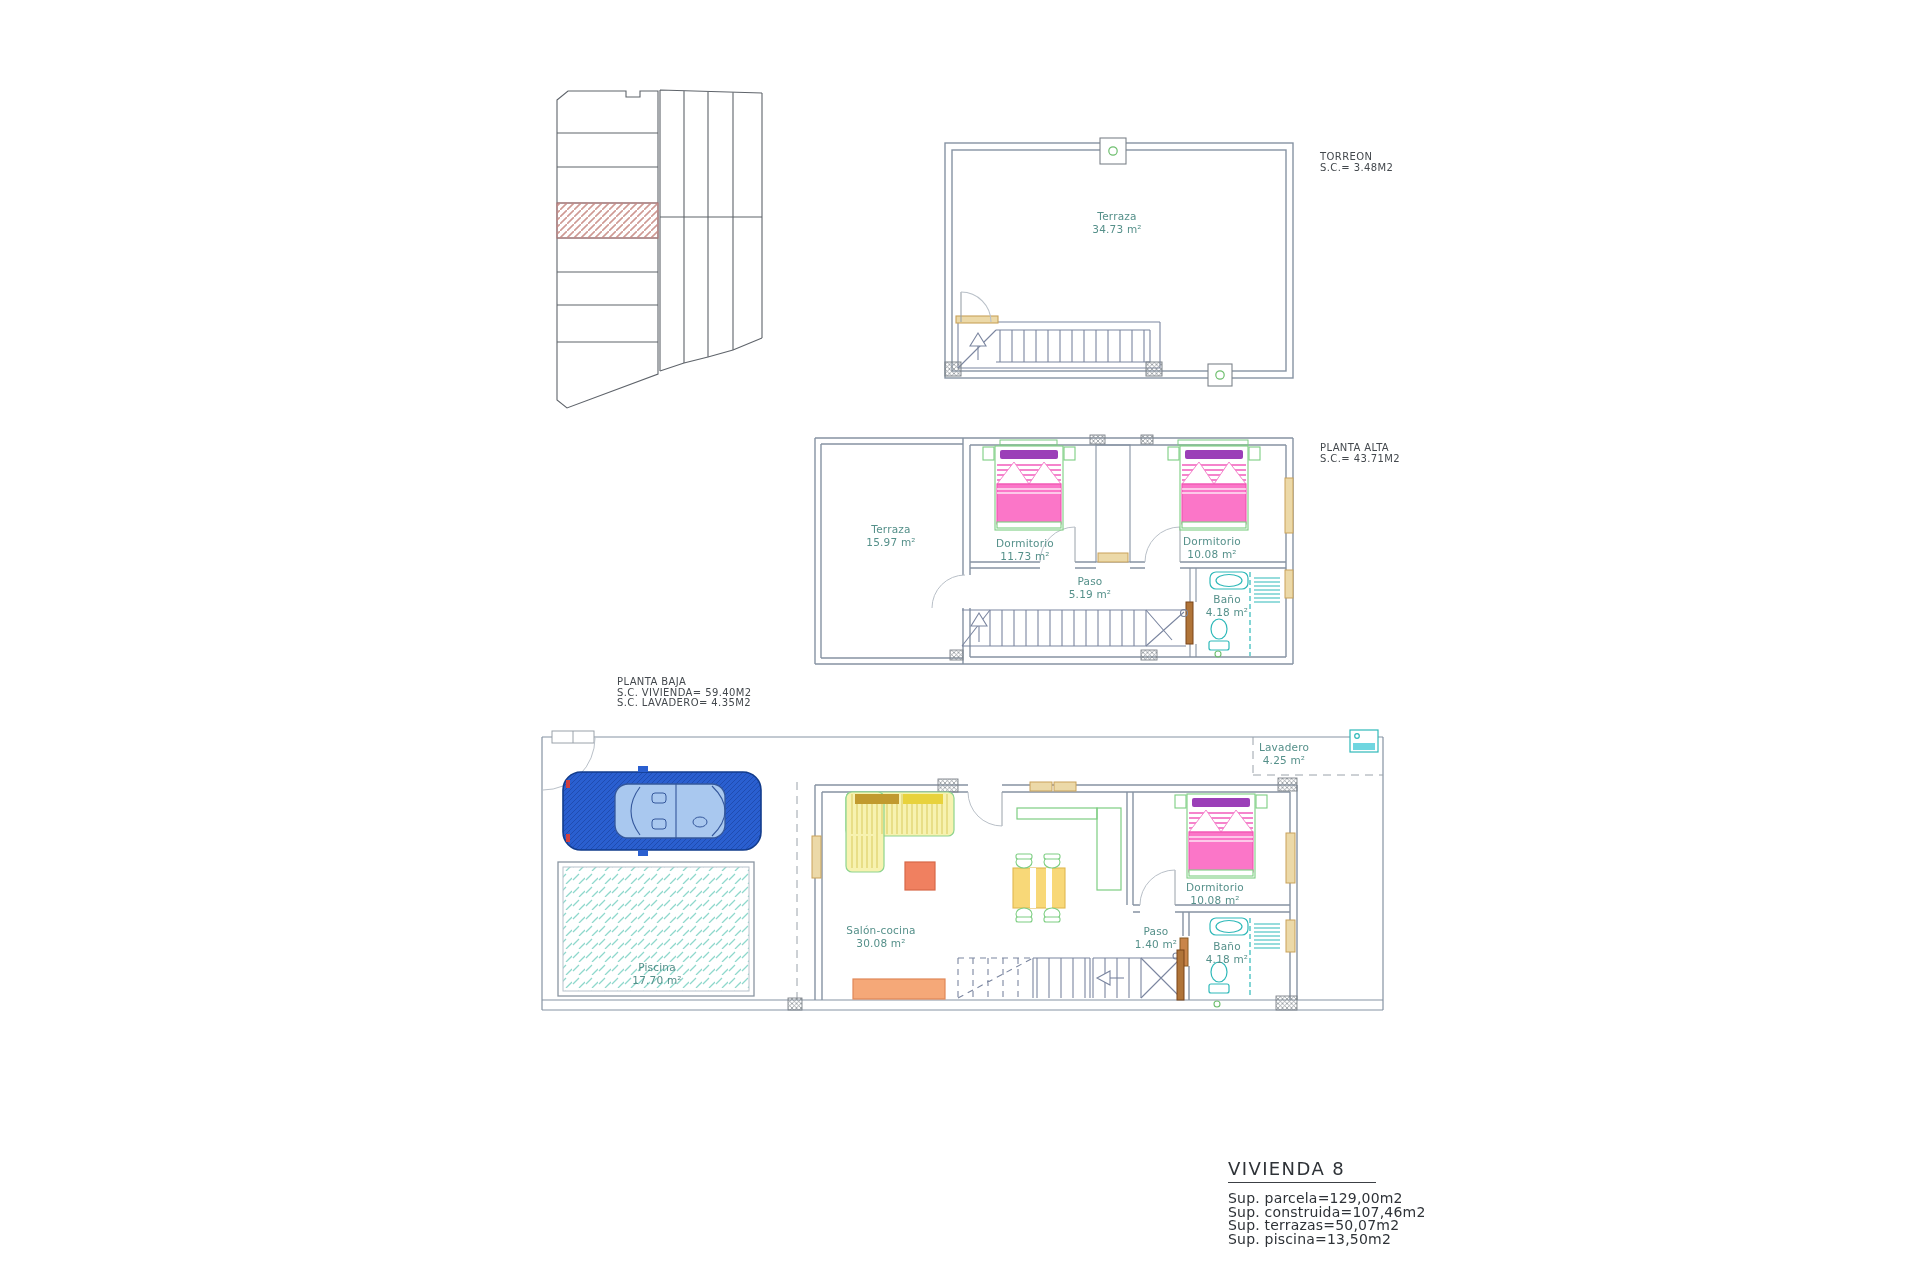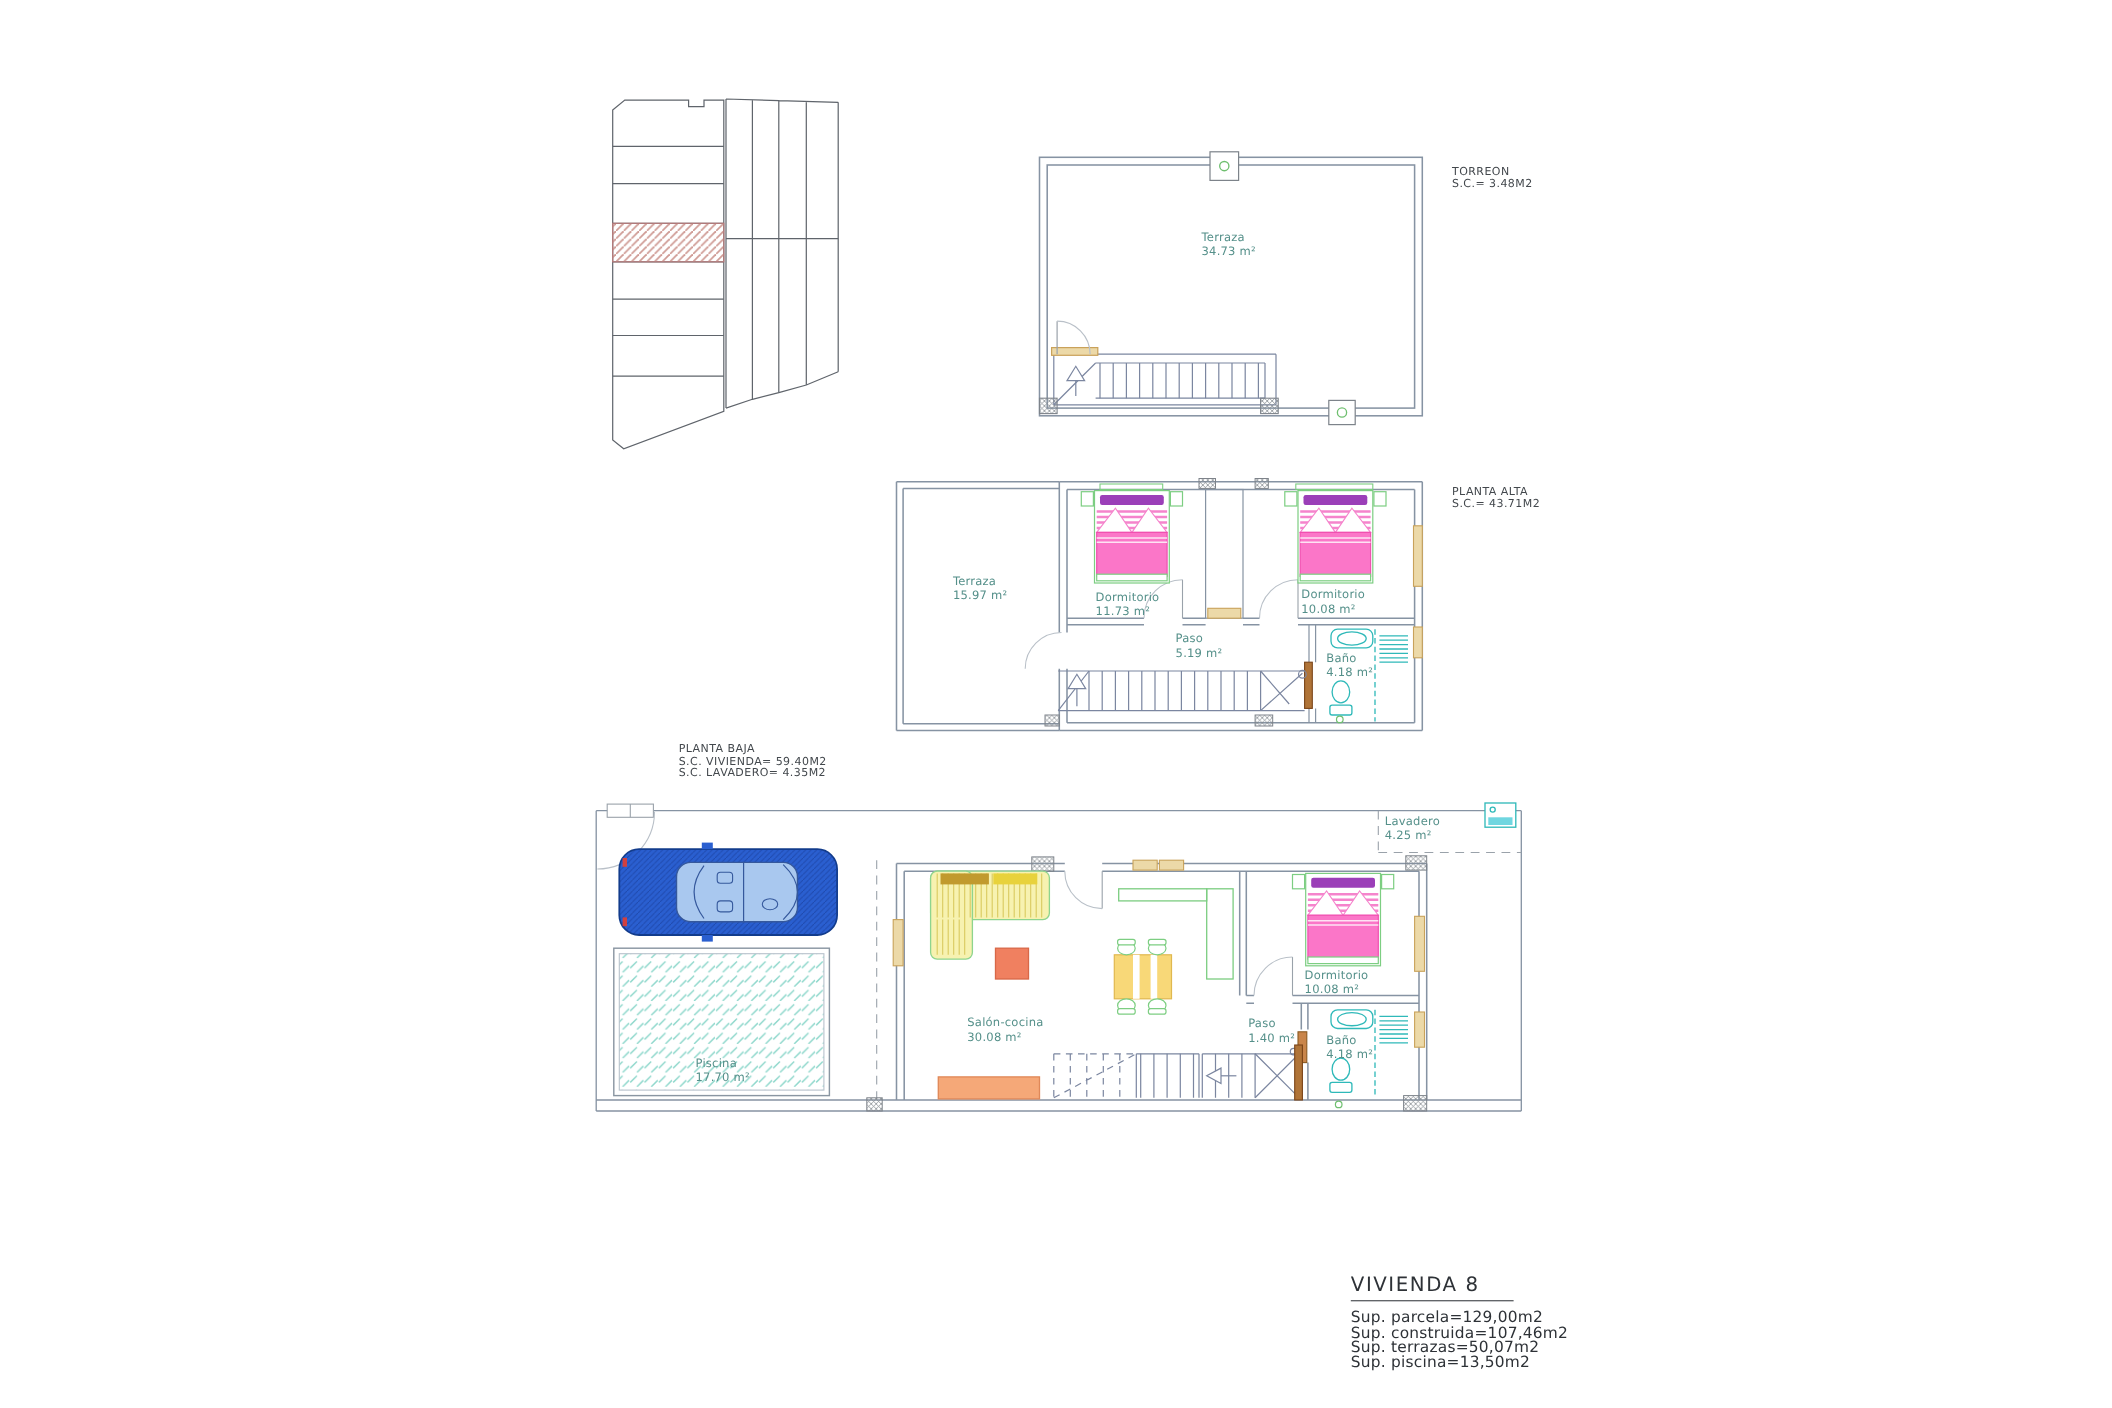--- a/index.html
+++ b/index.html
@@ -1,20 +1,20 @@
 <!DOCTYPE html>
 <html><head>
 <meta charset="utf-8">
 <style>
   html,body{margin:0;padding:0;background:#ffffff;}
   .sheet{position:relative;width:1920px;height:1280px;background:#ffffff;overflow:hidden;
          font-family:"DejaVu Sans",sans-serif;}
   .sheet svg{position:absolute;left:0;top:0;}
   
-  .rl{position:absolute;transform:translateX(-50%);
+  .rl{position:absolute;transform:translateX(-50%);text-align:center;
       font-size:10.5px;line-height:12.5px;color:#55908a;white-space:nowrap;letter-spacing:.2px;}
   
   .tb{position:absolute;font-size:10px;line-height:10.5px;color:#43484d;
       white-space:nowrap;letter-spacing:.4px;}
   
   .summary{position:absolute;color:#2e3237;white-space:nowrap;}
   .sum-title{font-size:18px;letter-spacing:1.4px;}
   .sum-rule{width:148px;border-top:1.6px solid #3c4045;margin:3px 0 9px 0;}
   .sum-line{font-size:14px;line-height:13.5px;letter-spacing:.2px;}
 </style>
@@ -324,21 +324,21 @@
   </div>
   <div class="rl" style="left:1227px;top:593px">
     <div>Baño</div>
     <div>4.18 m²</div>
   </div>
 
   <div class="rl" style="left:1284px;top:741px">
     <div>Lavadero</div>
     <div>4.25 m²</div>
   </div>
-  <div class="rl" style="left:914px;top:924px">
+  <div class="rl" style="left:881px;top:924px">
     <div>Salón-cocina</div>
     <div>30.08 m²</div>
   </div>
   <div class="rl" style="left:1156px;top:925px">
     <div>Paso</div>
     <div>1.40 m²</div>
   </div>
   <div class="rl" style="left:1215px;top:881px">
     <div>Dormitorio</div>
     <div>10.08 m²</div>

